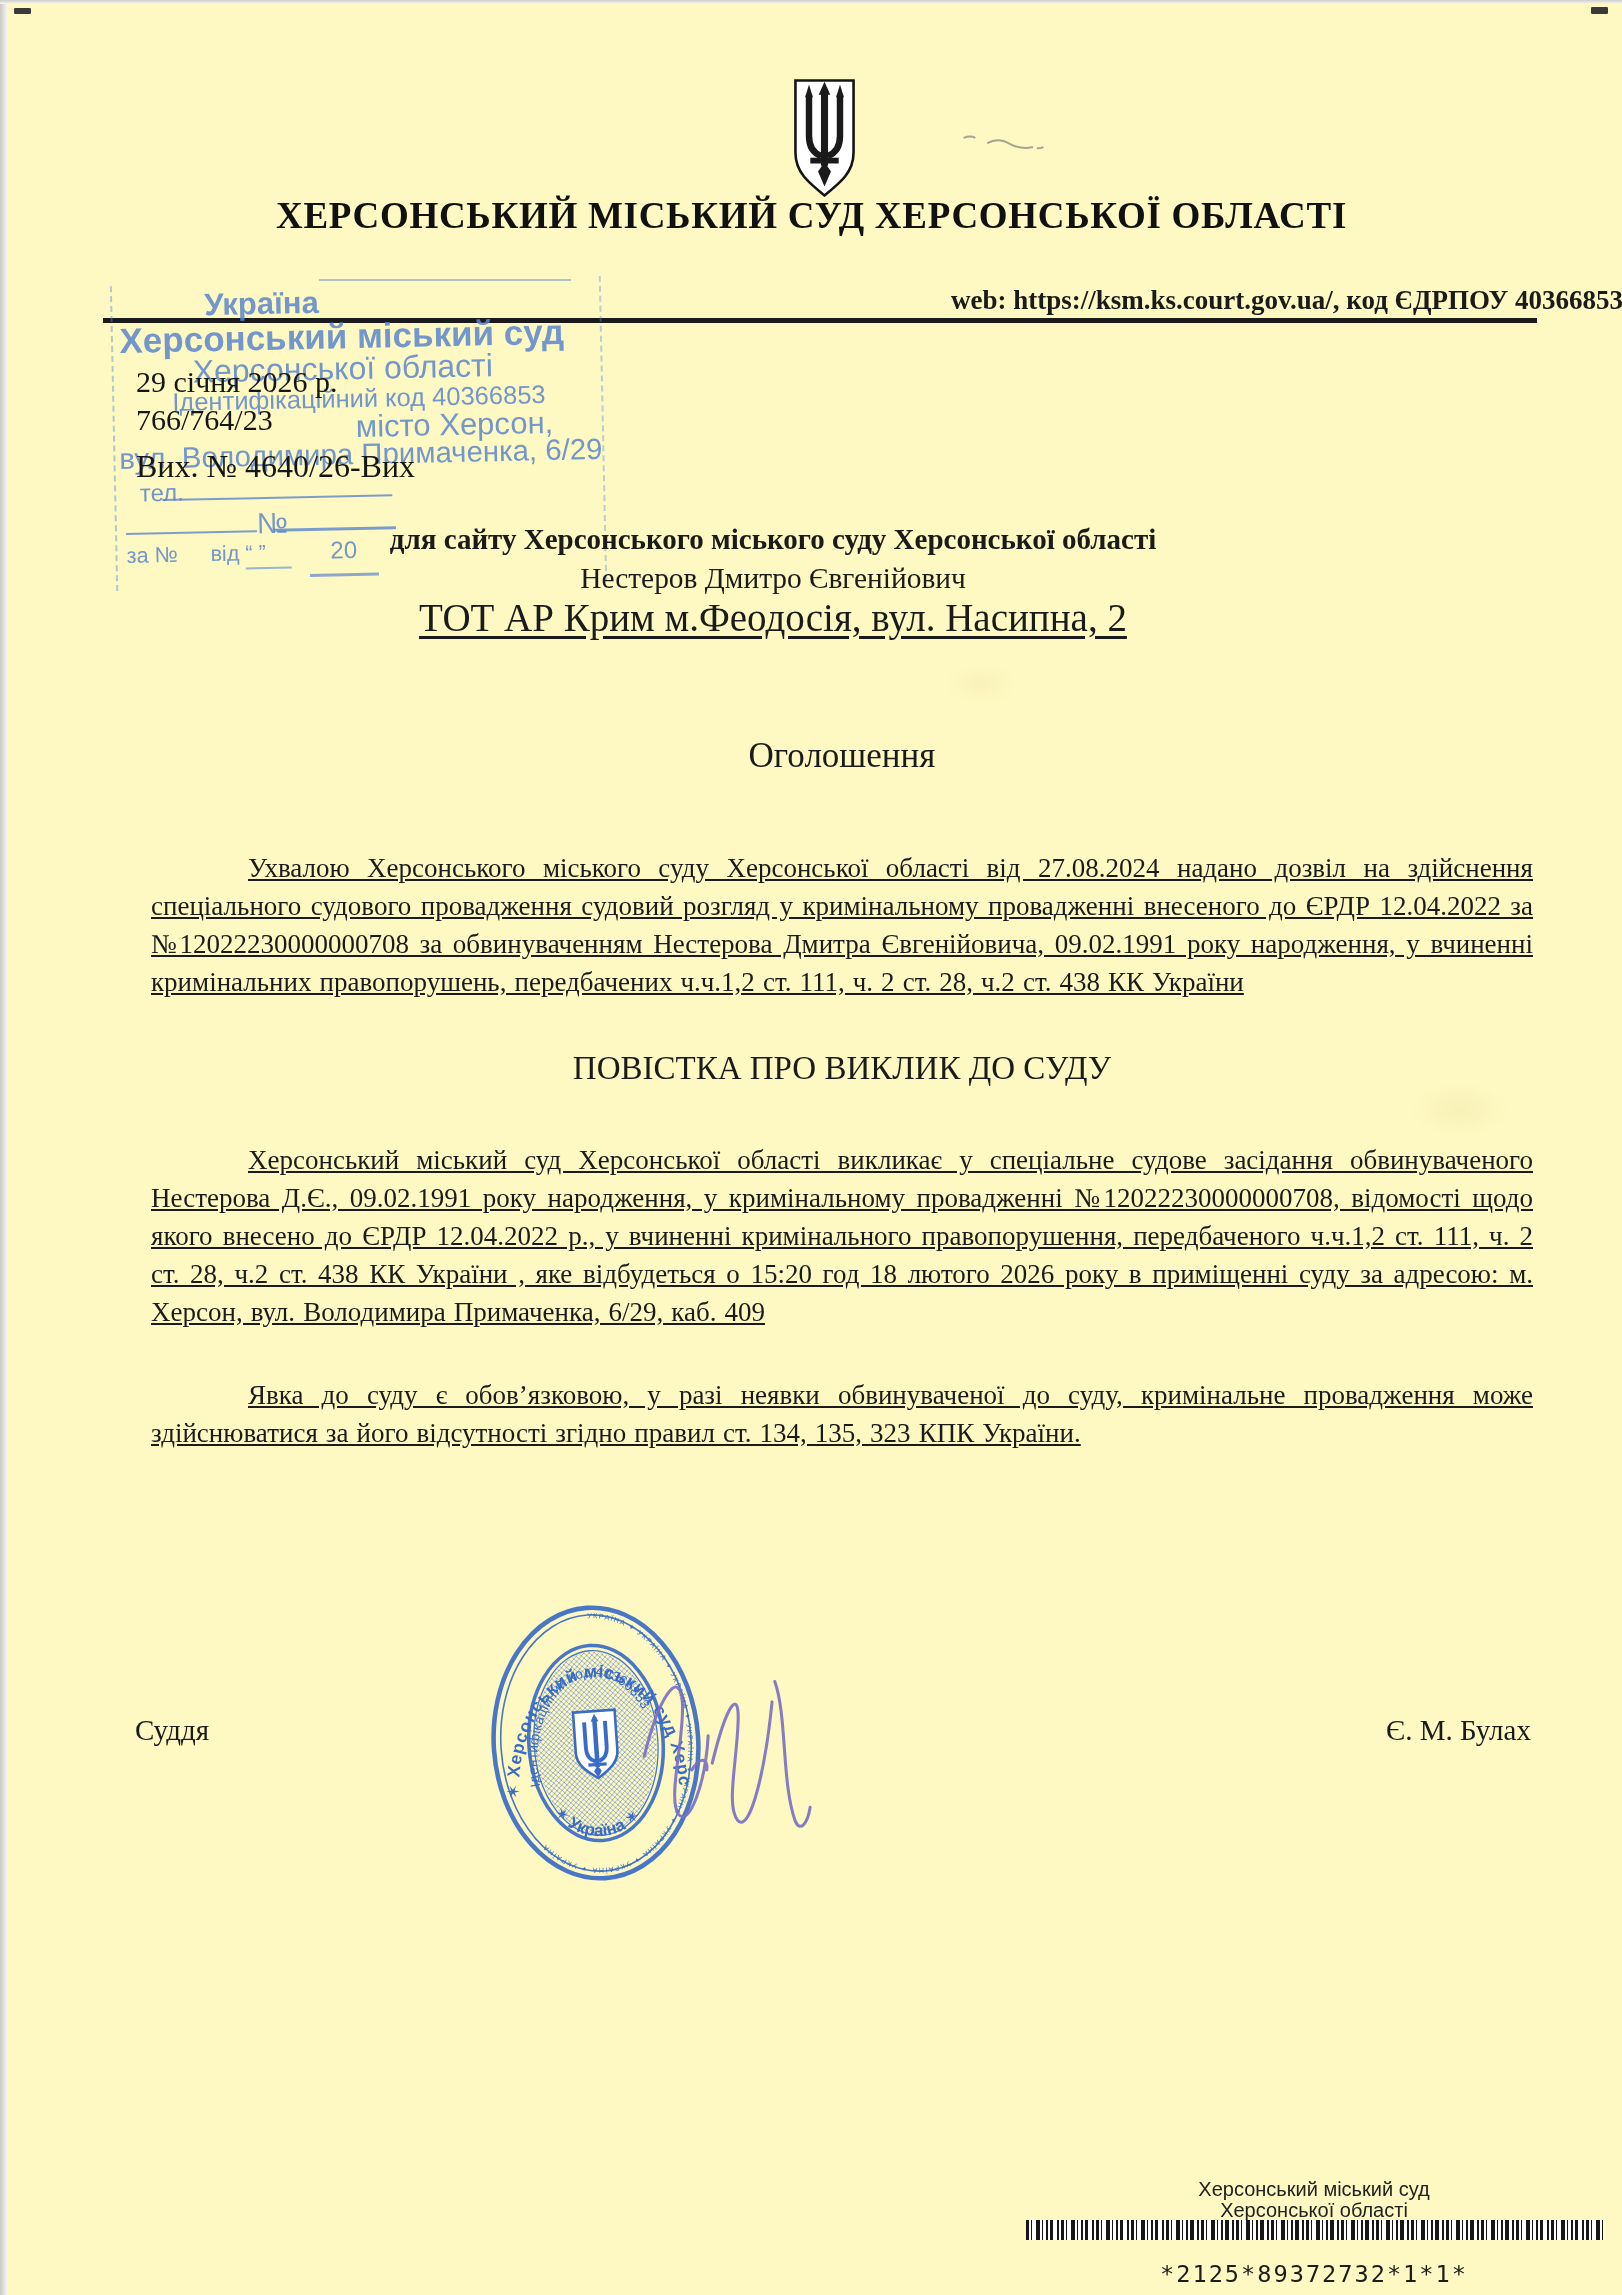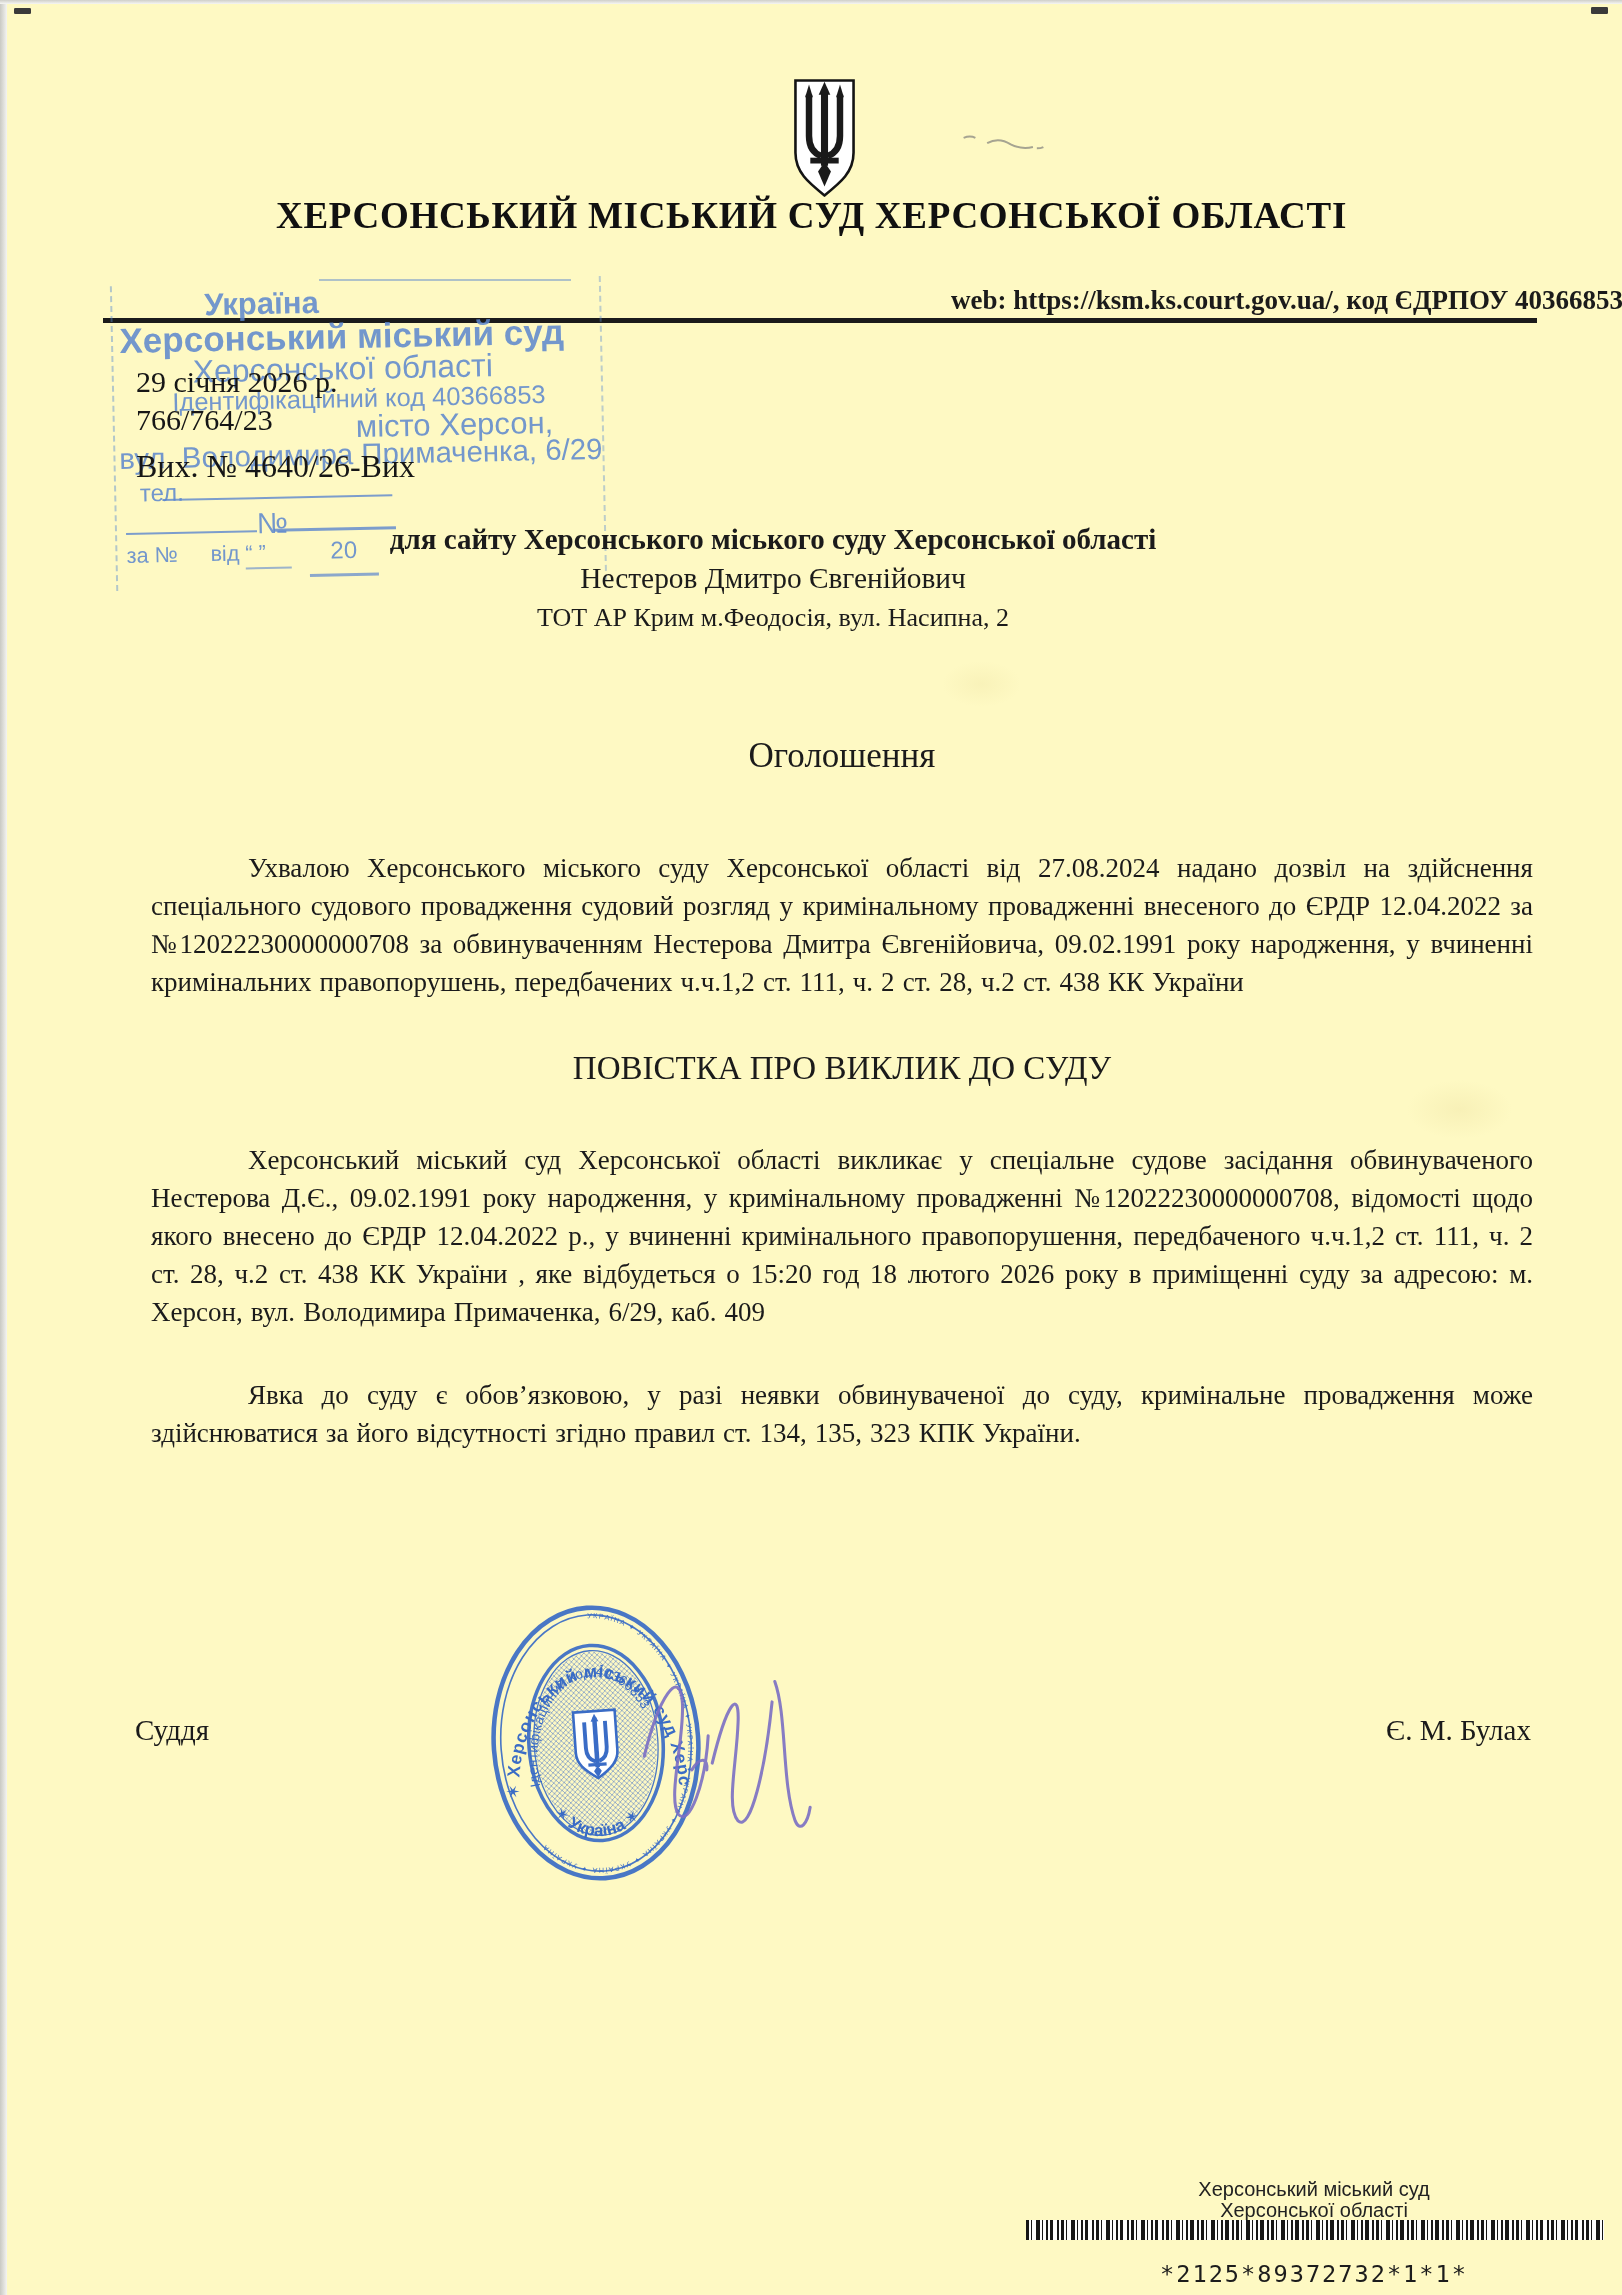--- a/index.html
+++ b/index.html
@@ -50,28 +50,28 @@
   .typed{position:absolute;font-size:30px;color:#161616;white-space:nowrap;}
   .typ-date{left:136px;top:365px;}
   .typ-case{left:136px;top:403px;text-align:center;}
   .typ-out{left:136px;top:448px;font-size:32px;}
 
   
   .recipient{left:0;top:520px;width:1546px;text-align:right;}
   .recipient div{line-height:39px;white-space:nowrap;text-align:center;}
   .rcp1{font-size:29px;font-weight:bold;}
   .rcp2{font-size:29.4px;}
-  .rcp3{font-size:26px;text-underline-offset:5.2px;}
+  .rcp3{font-size:39px;text-decoration:underline;text-underline-offset:5.2px;}
 
   
   .col-center{left:151px;width:1382px;text-align:center;}
   .h-ogol{top:736px;font-size:35px;}
   .h-pov{top:1050px;font-size:33px;}
   .para{left:151px;width:1382px;font-size:27px;line-height:38px;text-align:justify;
-        text-indent:97px;word-spacing:1.3px;}
+        text-indent:97px;word-spacing:1.3px;text-decoration:underline;}
   .p1{top:822px;}
   .p2{top:1114px;}
   .p3{top:1349px;}
 
   
   .judge-label{left:135px;top:1714px;font-size:29px;}
   .judge-name{left:1386px;top:1714px;font-size:29px;white-space:nowrap;text-align:right;}
   .seal{left:488px;top:1603px;width:216px;height:280px;transform:rotate(-4deg);}
   .sig{left:632px;top:1654px;width:204px;height:191px;}
 

